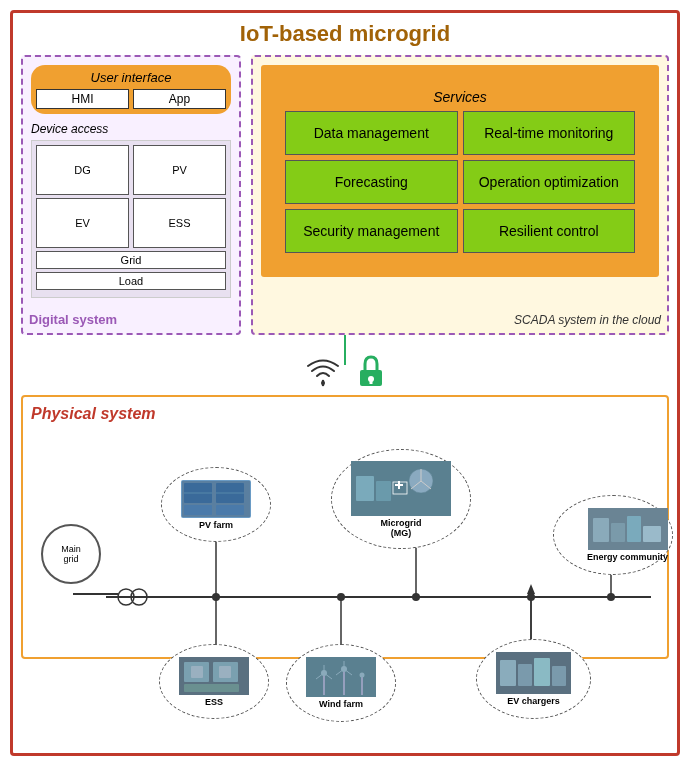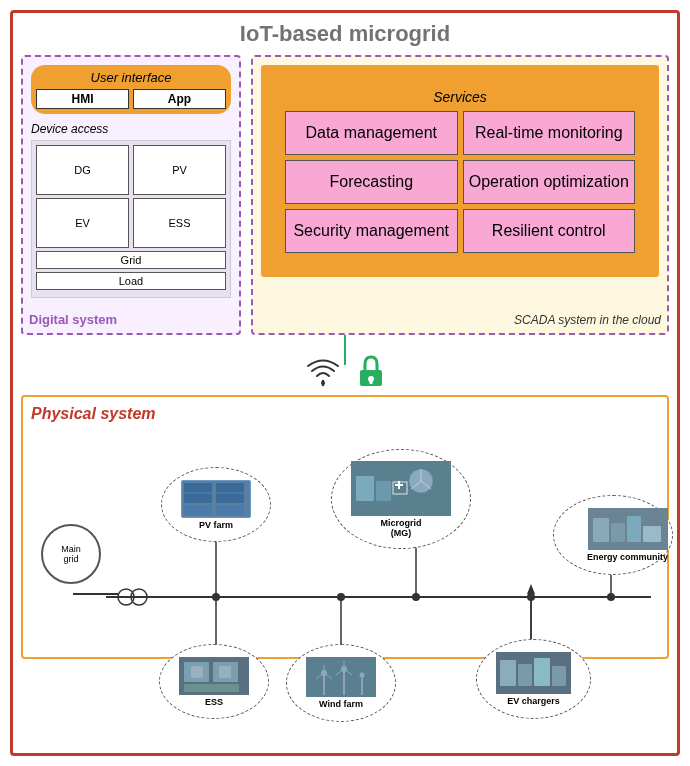--- a/index.html
+++ b/index.html
@@ -19,21 +19,21 @@
       border-radius: 4px;
       padding: 8px;
       position: relative;
     }
 
     
     .iot-title {
       text-align: center;
       font-size: 22px;
       font-weight: bold;
-      color: #737373;
+      color: #a16207;
       margin-bottom: 8px;
     }
 
     
     .top-section {
       display: flex;
       gap: 10px;
       height: 280px;
     }
 
@@ -67,21 +67,20 @@
     .ui-label {
       font-size: 13px;
       text-align: center;
       font-style: italic;
       margin-bottom: 4px;
     }
 
     .hmi-app-row {
       display: flex;
       gap: 4px;
-      font-weight: bold;
     }
 
     .hmi-btn, .app-btn {
       border: 1px solid #333;
       background: #fff;
       padding: 2px 8px;
       font-size: 12px;
       text-align: center;
       flex: 1;
     }
@@ -148,23 +147,23 @@
     }
 
     .services-grid {
       display: grid;
       grid-template-columns: 1fr 1fr;
       gap: 5px;
     }
 
     .service-item {
       border: 1px solid #555;
-      background: #f9a8d4;
+      background: #84cc16;
       padding: 6px 4px;
-      font-size: 16px;
+      font-size: 14px;
       text-align: center;
       min-height: 44px;
       display: flex;
       align-items: center;
       justify-content: center;
     }
 
     .scada-label {
       position: absolute;
       bottom: 6px;

